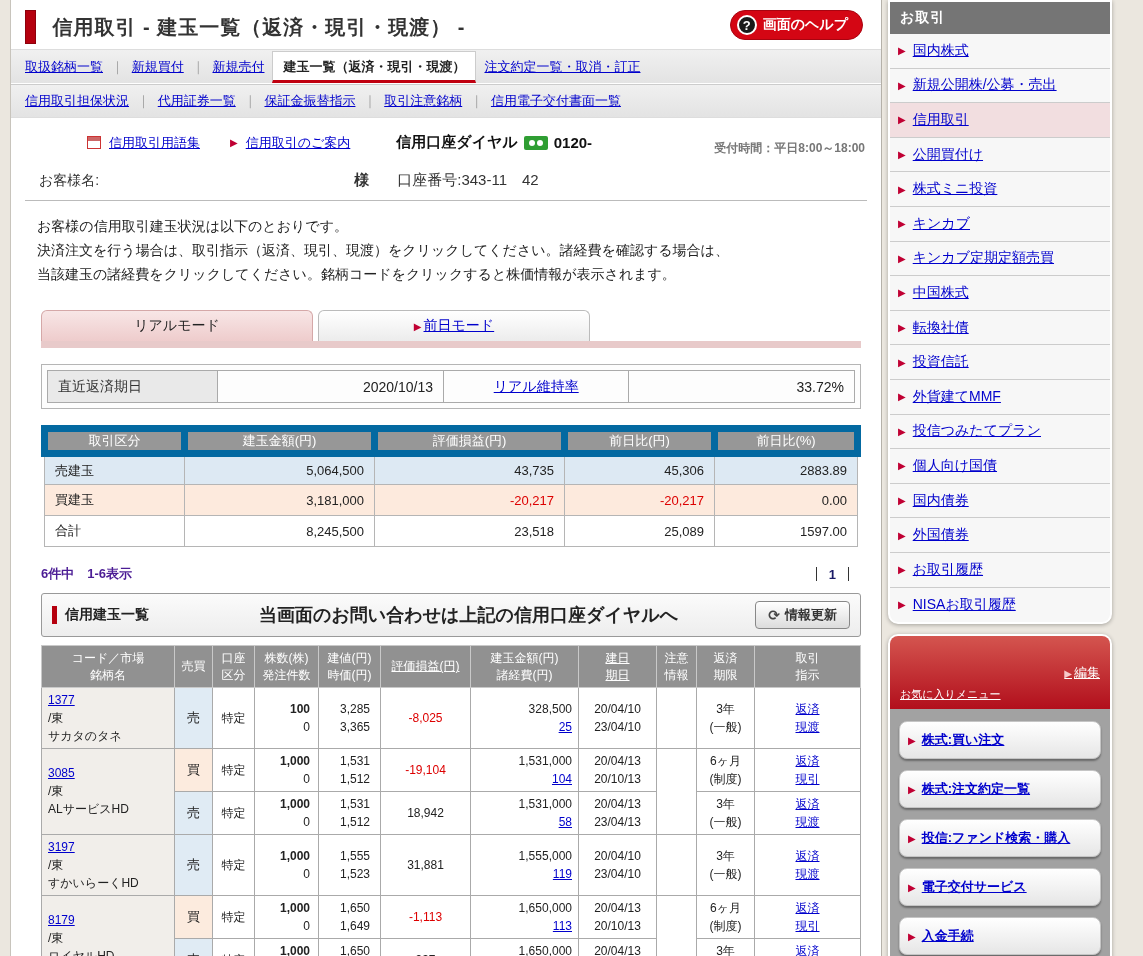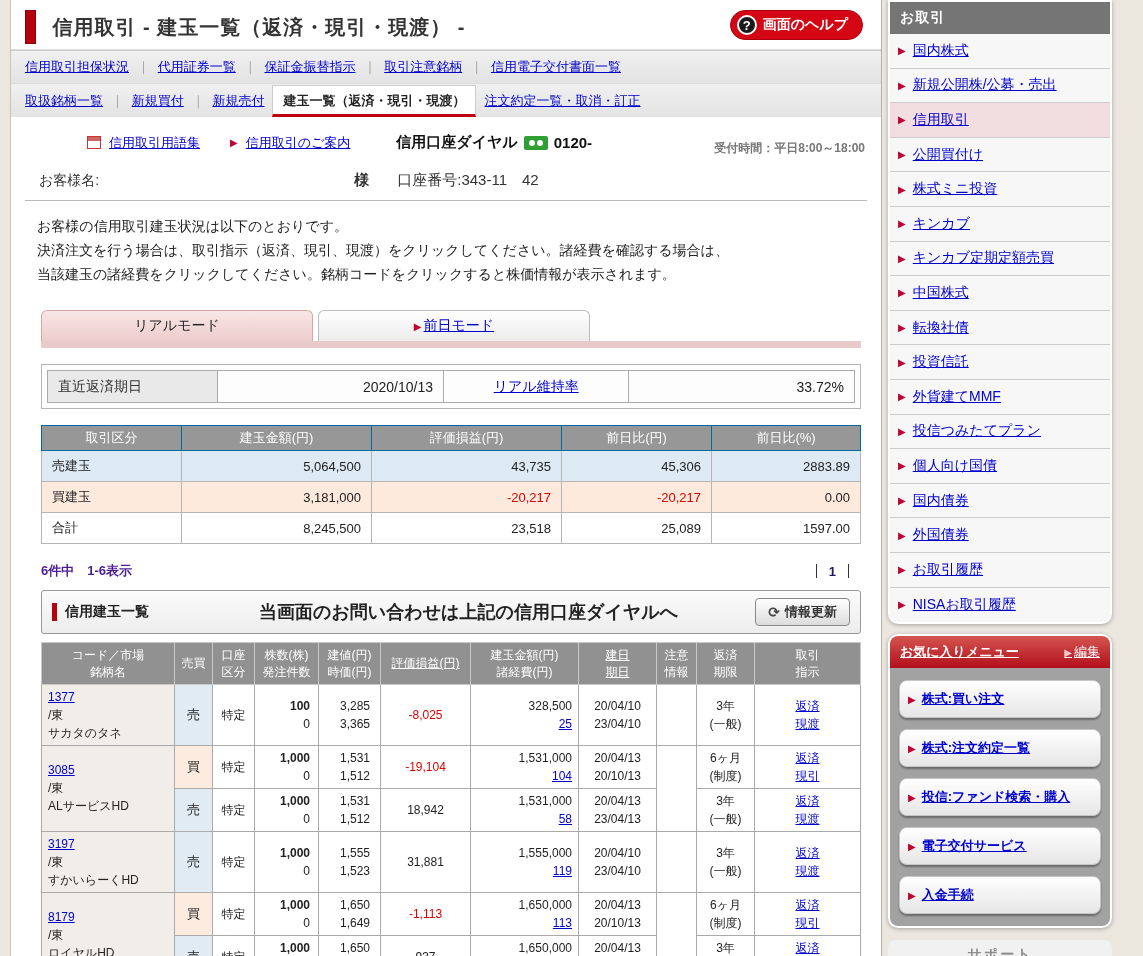--- a/index.html
+++ b/index.html
@@ -56,21 +56,21 @@
   .pink-band { margin-left:30px; width:820px; height:7px; background:#e8caca; }
 
   .summary-bar-wrap { margin:16px 0 0 30px; width:820px; border:1px solid #b5b5b5; padding:5px; background:#fdfdfd; }
   .summary-bar { width:100%; border-collapse:collapse; font-size:14px; }
   .summary-bar td { border:1px solid #aaa; height:32px; padding:0 10px; }
   .summary-bar .lbl { background:#e9e9e9; width:170px; color:#333; }
   .summary-bar .val { text-align:right; width:225px; }
   .summary-bar .lnk { text-align:center; width:185px; }
 
   .summary-table { margin:16px 0 0 30px; width:820px; border-collapse:collapse; font-size:13px; }
-  .summary-table th { background:#979797; color:#fff; font-weight:normal; border:1px solid #0369a1; height:25px; }
+  .summary-table th { background:#979797; color:#fff; font-weight:normal; border:7px solid #0369a1; height:25px; }
   .summary-table td { border:1px solid #b5b5b5; height:31px; padding:0 10px; text-align:right; }
   .summary-table td.rowlbl { text-align:left; }
   .summary-table tr.sell td { background:#dde9f3; }
   .summary-table tr.buy td { background:#fdeadd; }
   .num.neg { color:#dd0000; }
 
   .list-meta { margin:18px 0 0 30px; width:820px; display:flex; align-items:center; font-size:13px; }
   .count-text { font-weight:bold; color:#4c1d95; }
   .pagination { margin-left:auto; display:flex; align-items:center; font-size:13px; }
   .pagination .bar { display:inline-block; width:1px; height:14px; background:#333; margin:0 12px; }
@@ -111,21 +111,21 @@
   .sidebar { position:absolute; left:888px; top:0; width:224px; }
   .side-box { background:#fff; border-radius:0 0 10px 10px; border:2px solid #fff; box-shadow:0 1px 4px rgba(0,0,0,.3); overflow:hidden; }
   .side-head { background:#757575; color:#fff; font-weight:bold; font-size:14px; padding:7px 10px; letter-spacing:1px; }
   .side-item { display:flex; align-items:center; gap:5px; background:#f7f7f7; border-bottom:1px solid #ccc;
                padding:0 8px; height:34.6px; font-size:14px; cursor:pointer; }
   .side-item.active { background:#f2dee0; }
   .side-item:last-child { border-bottom:none; }
 
   .fav-box { margin-top:10px; background:#fff; border-radius:10px; border:2px solid #fff; box-shadow:0 1px 4px rgba(0,0,0,.3); overflow:hidden; }
   .fav-head { background:linear-gradient(#d4554f,#b20f1c); padding:7px 10px; display:flex; align-items:center; }
-  .fav-title { color:#fff; font-weight:bold; font-size:13px; text-decoration:underline; cursor:pointer; }
+  .fav-title { color:#fff; font-weight:normal; font-size:11px; text-decoration:underline; cursor:pointer;margin-top:44px; }
   .fav-edit { margin-left:auto; color:#fff; font-size:13px; text-decoration:underline; cursor:pointer; }
   .fav-edit-arrow { color:#f7c9c9; font-size:10px; margin-right:2px; }
   .fav-body { background:#a2a2a2; padding:12px 9px 10px 9px; }
   .fav-btn { background:linear-gradient(#ffffff,#e6e6e6); border:1px solid #c5c5c5; border-radius:8px;
              box-shadow:0 2px 2px rgba(0,0,0,.35); padding:9px 8px; margin-bottom:11px; font-size:13px;
              display:flex; align-items:center; gap:4px; cursor:pointer; }
   .fav-btn:last-child { margin-bottom:2px; }
   .fav-btn a { font-weight:bold; }
 
   .support-bar { margin-top:12px; background:#f1f1f1; border-radius:8px 8px 0 0; height:30px;
@@ -139,42 +139,42 @@
 
   <div class="main-col">
 
     <div class="title-bar">
       <span class="red-bar"></span>
       <h1 class="page-title">信用取引 - 建玉一覧（返済・現引・現渡） -</h1>
       <button class="help-btn">
         <span class="q-circle">?</span>
         <span>画面のヘルプ</span>
       </button>
+    </div>
+
+    <div class="nav-row">
+      <a>取扱銘柄一覧</a>
+      <span class="sep"></span>
+      <a>新規買付</a>
+      <span class="sep"></span>
+      <a>新規売付</a>
+      <span class="active-tab">建玉一覧（返済・現引・現渡）</span>
+      <a>注文約定一覧・取消・訂正</a>
     </div>
 
     <div class="nav-row nav-row2">
       <a>信用取引担保状況</a>
       <span class="sep"></span>
       <a>代用証券一覧</a>
       <span class="sep"></span>
       <a>保証金振替指示</a>
       <span class="sep"></span>
       <a>取引注意銘柄</a>
       <span class="sep"></span>
       <a>信用電子交付書面一覧</a>
-    </div>
-
-    <div class="nav-row">
-      <a>取扱銘柄一覧</a>
-      <span class="sep"></span>
-      <a>新規買付</a>
-      <span class="sep"></span>
-      <a>新規売付</a>
-      <span class="active-tab">建玉一覧（返済・現引・現渡）</span>
-      <a>注文約定一覧・取消・訂正</a>
     </div>
 
     <div class="info-row">
       <span class="glossary-icon"></span>
       <a>信用取引用語集</a>
       <span class="arrow" style="margin-left:24px;">▶</span>
       <a>信用取引のご案内</a>
       <span class="dial-label">信用口座ダイヤル</span>
       <span class="freedial">
           <i></i>

